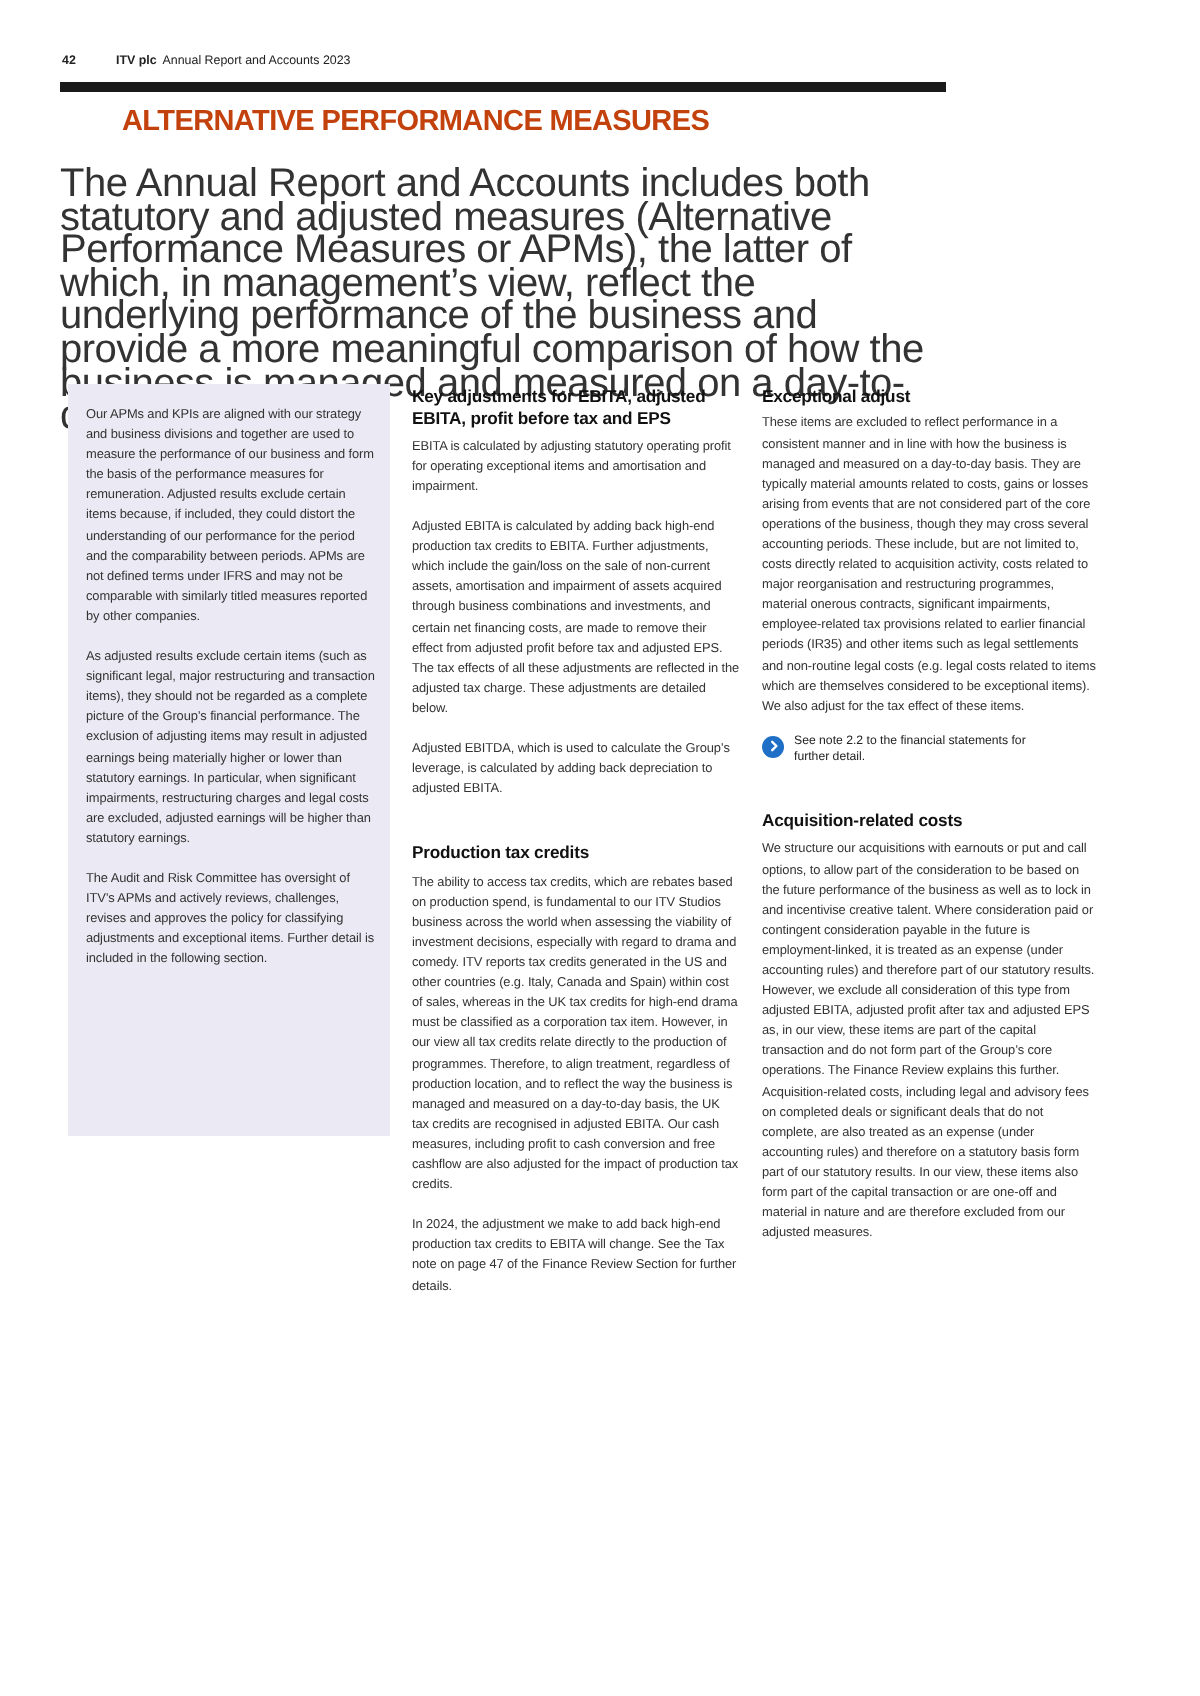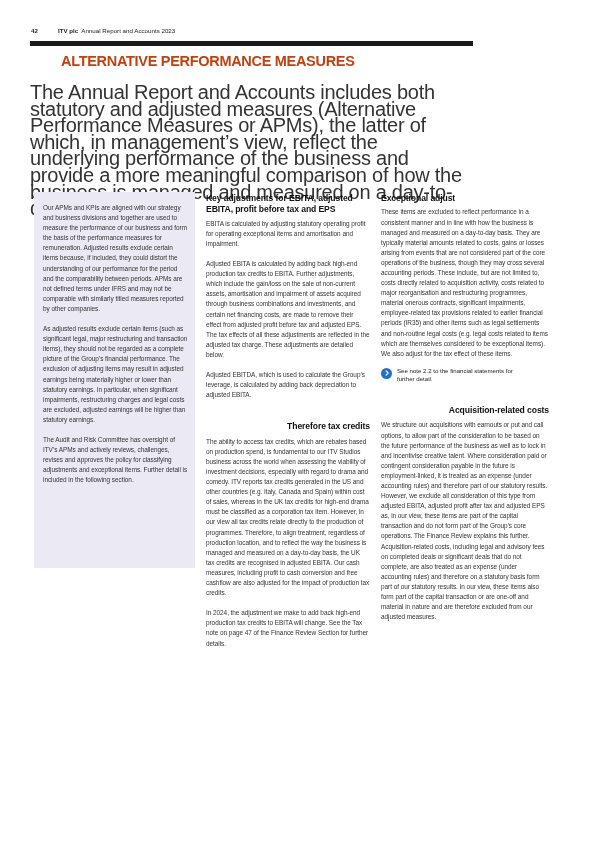--- a/index.html
+++ b/index.html
@@ -15,21 +15,21 @@
     .intro { position: absolute; left: 30px; top: 84px; width: 440px; font-size: 20px; line-height: 16.6px; color: #333; font-weight: normal; letter-spacing: -0.25px; }
 
     .sidebox { position: absolute; left: 34px; top: 192px; width: 161px; height: 376px; background: #ebeaf4; padding: 11px 6px 0 9px; }
     .sidebox p { font-size: 6.45px; line-height: 10.1px; color: #333; margin-bottom: 10px; letter-spacing: -0.05px; }
 
     .col { position: absolute; top: 193px; }
     .col2 { left: 206px; width: 164px; }
     .col3 { left: 381px; width: 168px; }
     .col h2 { font-size: 8.6px; line-height: 11.4px; font-weight: bold; color: #111; margin-bottom: 3px; letter-spacing: -0.1px; }
     .col p { font-size: 6.45px; line-height: 10.1px; color: #333; margin-bottom: 10px; letter-spacing: -0.05px; }
-    .col h2.sub { margin-top: 21px; margin-bottom: 4px; text-align: right; }
+    .col h2.sub { margin-top: 21px; margin-bottom: 4px; }
 
     .note { display: flex; align-items: flex-start; margin-top: -2px; margin-bottom: 12px; }
     .note .arrow { width: 11px; height: 11px; border-radius: 50%; background: #1f6fc6; flex: none; margin-right: 5px; display: flex; align-items: center; justify-content: center; margin-top: 1px; }
     .note .arrow svg { width: 6px; height: 6px; }
     .note .text { font-size: 6.1px; line-height: 8.6px; color: #222; width: 130px; }
   </style>
 </head>
 <body>
 
 <div class="header">
@@ -46,21 +46,21 @@
   <p>Our APMs and KPIs are aligned with our strategy and business divisions and together are used to measure the performance of our business and form the basis of the performance measures for remuneration. Adjusted results exclude certain items because, if included, they could distort the understanding of our performance for the period and the comparability between periods. APMs are not defined terms under IFRS and may not be comparable with similarly titled measures reported by other companies.</p>
   <p>As adjusted results exclude certain items (such as significant legal, major restructuring and transaction items), they should not be regarded as a complete picture of the Group’s financial performance. The exclusion of adjusting items may result in adjusted earnings being materially higher or lower than statutory earnings. In particular, when significant impairments, restructuring charges and legal costs are excluded, adjusted earnings will be higher than statutory earnings.</p>
   <p>The Audit and Risk Committee has oversight of ITV’s APMs and actively reviews, challenges, revises and approves the policy for classifying adjustments and exceptional items. Further detail is included in the following section.</p>
 </aside>
 
 <section class="col col2">
   <h2>Key adjustments for EBITA, adjusted EBITA, profit before tax and EPS</h2>
   <p>EBITA is calculated by adjusting statutory operating profit for operating exceptional items and amortisation and impairment.</p>
   <p>Adjusted EBITA is calculated by adding back high-end production tax credits to EBITA. Further adjustments, which include the gain/loss on the sale of non-current assets, amortisation and impairment of assets acquired through business combinations and investments, and certain net financing costs, are made to remove their effect from adjusted profit before tax and adjusted EPS. The tax effects of all these adjustments are reflected in the adjusted tax charge. These adjustments are detailed below.</p>
   <p>Adjusted EBITDA, which is used to calculate the Group’s leverage, is calculated by adding back depreciation to adjusted EBITA.</p>
-  <h2 class="sub">Therefore tax credits</h2>
+  <h2 class="sub">Production tax credits</h2>
   <p>The ability to access tax credits, which are rebates based on production spend, is fundamental to our ITV Studios business across the world when assessing the viability of investment decisions, especially with regard to drama and comedy. ITV reports tax credits generated in the US and other countries (e.g. Italy, Canada and Spain) within cost of sales, whereas in the UK tax credits for high-end drama must be classified as a corporation tax item. However, in our view all tax credits relate directly to the production of programmes. Therefore, to align treatment, regardless of production location, and to reflect the way the business is managed and measured on a day-to-day basis, the UK tax credits are recognised in adjusted EBITA. Our cash measures, including profit to cash conversion and free cashflow are also adjusted for the impact of production tax credits.</p>
   <p>In 2024, the adjustment we make to add back high-end production tax credits to EBITA will change. See the Tax note on page 47 of the Finance Review Section for further details.</p>
 </section>
 
 <section class="col col3">
   <h2>Exceptional adjust</h2>
   <p>These items are excluded to reflect performance in a consistent manner and in line with how the business is managed and measured on a day-to-day basis. They are typically material amounts related to costs, gains or losses arising from events that are not considered part of the core operations of the business, though they may cross several accounting periods. These include, but are not limited to, costs directly related to acquisition activity, costs related to major reorganisation and restructuring programmes, material onerous contracts, significant impairments, employee-related tax provisions related to earlier financial periods (IR35) and other items such as legal settlements and non-routine legal costs (e.g. legal costs related to items which are themselves considered to be exceptional items). We also adjust for the tax effect of these items.</p>
   <div class="note">
     <span class="arrow">
       <svg viewBox="0 0 10 10">

